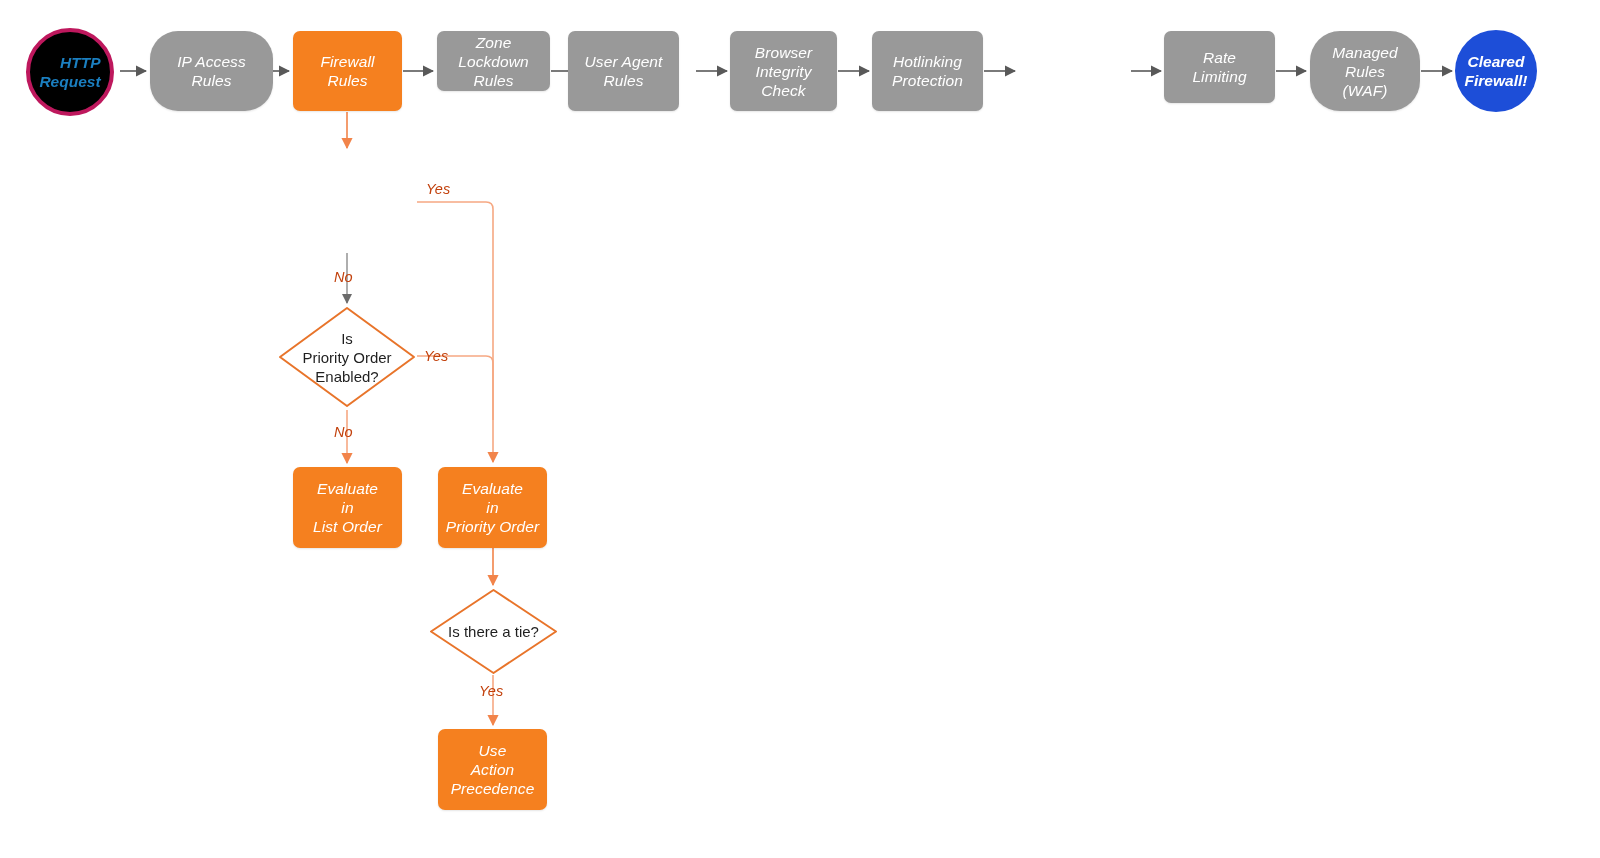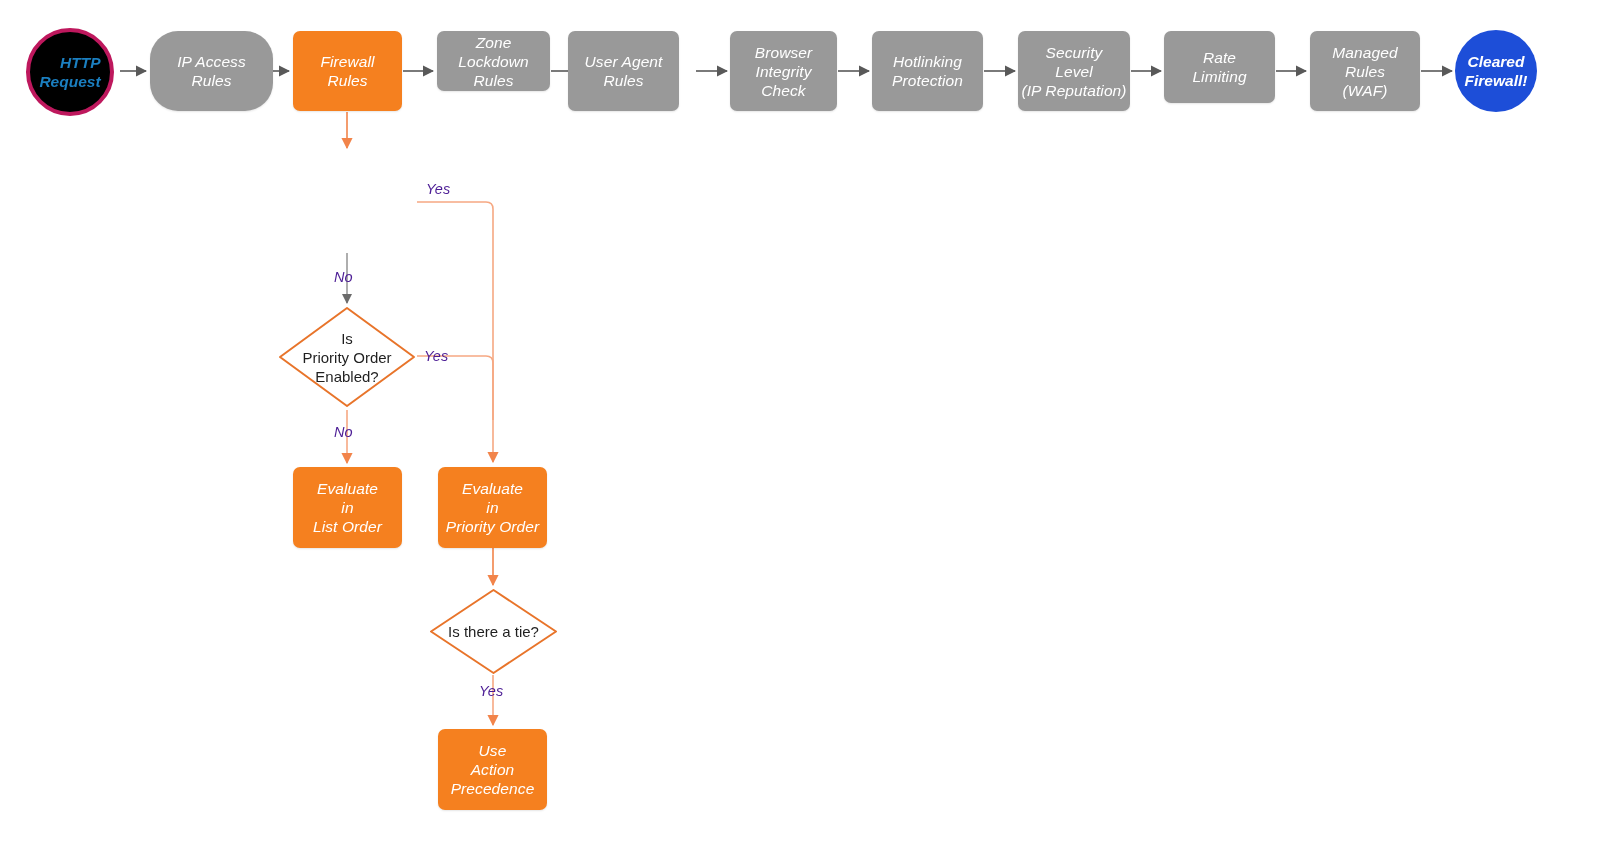--- a/index.html
+++ b/index.html
@@ -86,21 +86,21 @@
     justify-content: center;
     text-align: center;
     font-size: 15px;
     line-height: 19px;
     color: #1f1f1f;
   }
   .edge-label {
     position: absolute;
     font-style: italic;
     font-size: 14.5px;
-    color: #4c1d95;
+    color: #c2410c;
     white-space: nowrap;
   }
   .ml { white-space: pre-line; }
 </style>
 </head>
 <body>
 
 <div id="canvas">
 
   <svg class="edge-layer" viewBox="0 0 1600 858">
@@ -160,28 +160,25 @@
   <div class="node proc gray ml" style="left:568px; top:31px; width:111px; height:80px;">User Agent
 Rules</div>
 
   <div class="node proc gray ml" style="left:872px; top:31px; width:111px; height:80px;">Hotlinking
 Protection</div>
 
   <div class="node proc gray ml" style="left:730px; top:31px; width:107px; height:80px;">Browser
 Integrity
 Check</div>
 
-  <div class="node proc gray ml" style="left:1018px; top:31px; width:112px; height:80px;">Security
-Level
-(IP Reputation)</div>
 
   <div class="node proc gray ml" style="left:1164px; top:31px; width:111px; height:72px;">Rate
 Limiting</div>
 
-  <div class="node proc gray ml" style="left:1310px; top:31px; width:110px; height:80px;">Managed
+  <div class="node proc gray ml" style="left:1310px; top:31px; width:110px; height:80px;border-radius:30px;">Managed
 Rules
 (WAF)</div>
 
   <div class="node terminator end ml" style="left:1455px; top:30px; width:82px; height:82px;">Cleared
 Firewall!</div>
 
   <div class="edge-label" style="left:426px; top:181px;">Yes</div>
   <div class="edge-label" style="left:334px; top:269px;">No</div>
 
   <div class="diamond-wrap" style="left:277px; top:305px; width:140px; height:104px;">

